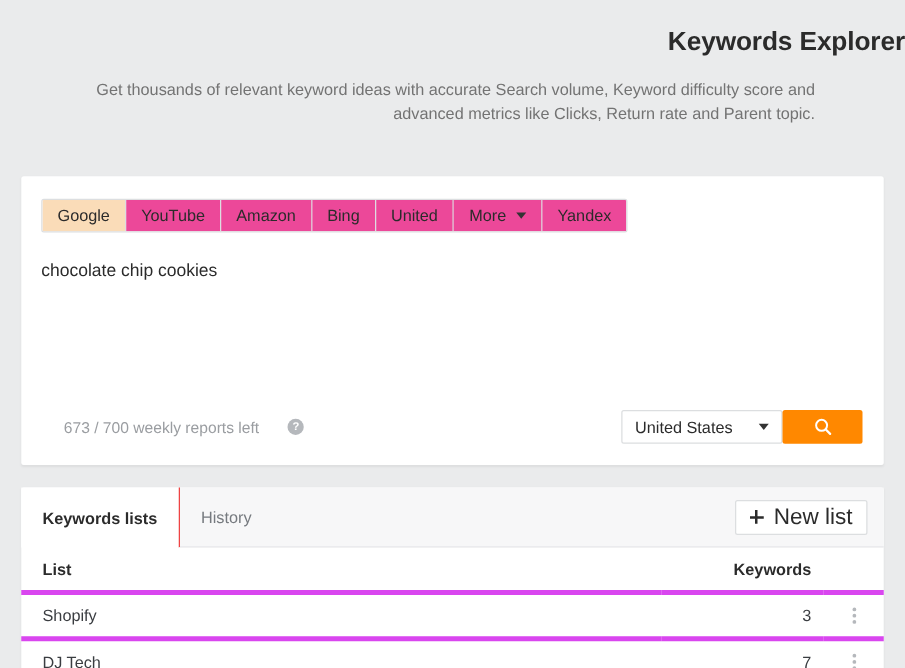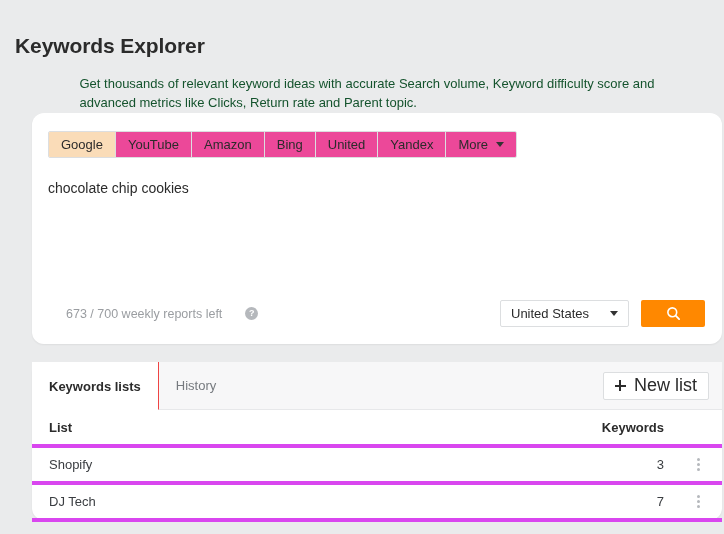--- a/index.html
+++ b/index.html
@@ -10,47 +10,47 @@
   }
   body {
     background: #eaebec;
     font-family: "Liberation Sans", sans-serif;
     color: #333;
     -webkit-font-smoothing: antialiased;
   }
 
   
   .page-header {
-    padding-top: 32px;
-    text-align: left;
-    margin-left: 15px;
+    padding-top: 20px;
+    text-align: right;
   }
   .page-title {
     font-size: 21px;
     font-weight: bold;
     color: #2b2b2b;
     letter-spacing: -0.1px;
     line-height: 28px;
   }
   .page-subtitle {
     margin: 14px auto 0;
     width: 580px;
     font-size: 13px;
     line-height: 19px;
-    color: #14532d;
+    color: #737373;
   }
 
   
   .card {
     position: absolute;
-    left: 32px;
+    left: 17px;
     width: 690px;
     background: #ffffff;
-    border-radius: 12px;
+    border-radius: 2px;
     box-shadow: 0 1px 2px rgba(0,0,0,0.06);
+    margin-top: 28px;
   }
   #search-card { top: 113px; height: 231px; }
   #lists-card  { top: 362px; height: 158px; }
 
   
   .engine-tabs {
     display: flex;
     margin: 18px 0 0 16px;
     width: fit-content;
     border: 1px solid #dcdee0;
@@ -164,21 +164,21 @@
     color: #fff;
     font-size: 9px;
     font-weight: bold;
     line-height: 1;
     cursor: pointer;
   }
   .footer-right {
     margin-left: auto;
     display: flex;
     align-items: center;
-    gap: 12px;
+    gap: 0;
   }
   .country-select {
     display: flex;
     align-items: center;
     height: 27px;
     width: 129px;
     padding: 0 10px;
     border: 1px solid #dcdee0;
     border-radius: 2px;
     background: #fff;
@@ -316,25 +316,25 @@
     <div class="engine-tab">
       <span>Amazon</span>
     </div>
     <div class="engine-tab">
       <span>Bing</span>
     </div>
     <div class="engine-tab">
       <span>United</span>
     </div>
     <div class="engine-tab">
-      <span>Yandex</span>
-    </div>
-    <div class="engine-tab">
       <span>More</span>
       <span class="caret-down"></span>
+    </div>
+    <div class="engine-tab">
+      <span>Yandex</span>
     </div>
   </div>
 
   <textarea class="keyword-area" autofocus="" placeholder="Enter keywords" style="">chocolate chip cookies</textarea>
 
   <div class="search-footer">
 
     <div class="reports-left">
       <span>673 / 700 weekly reports left</span>
       <span class="help-icon">?</span>

